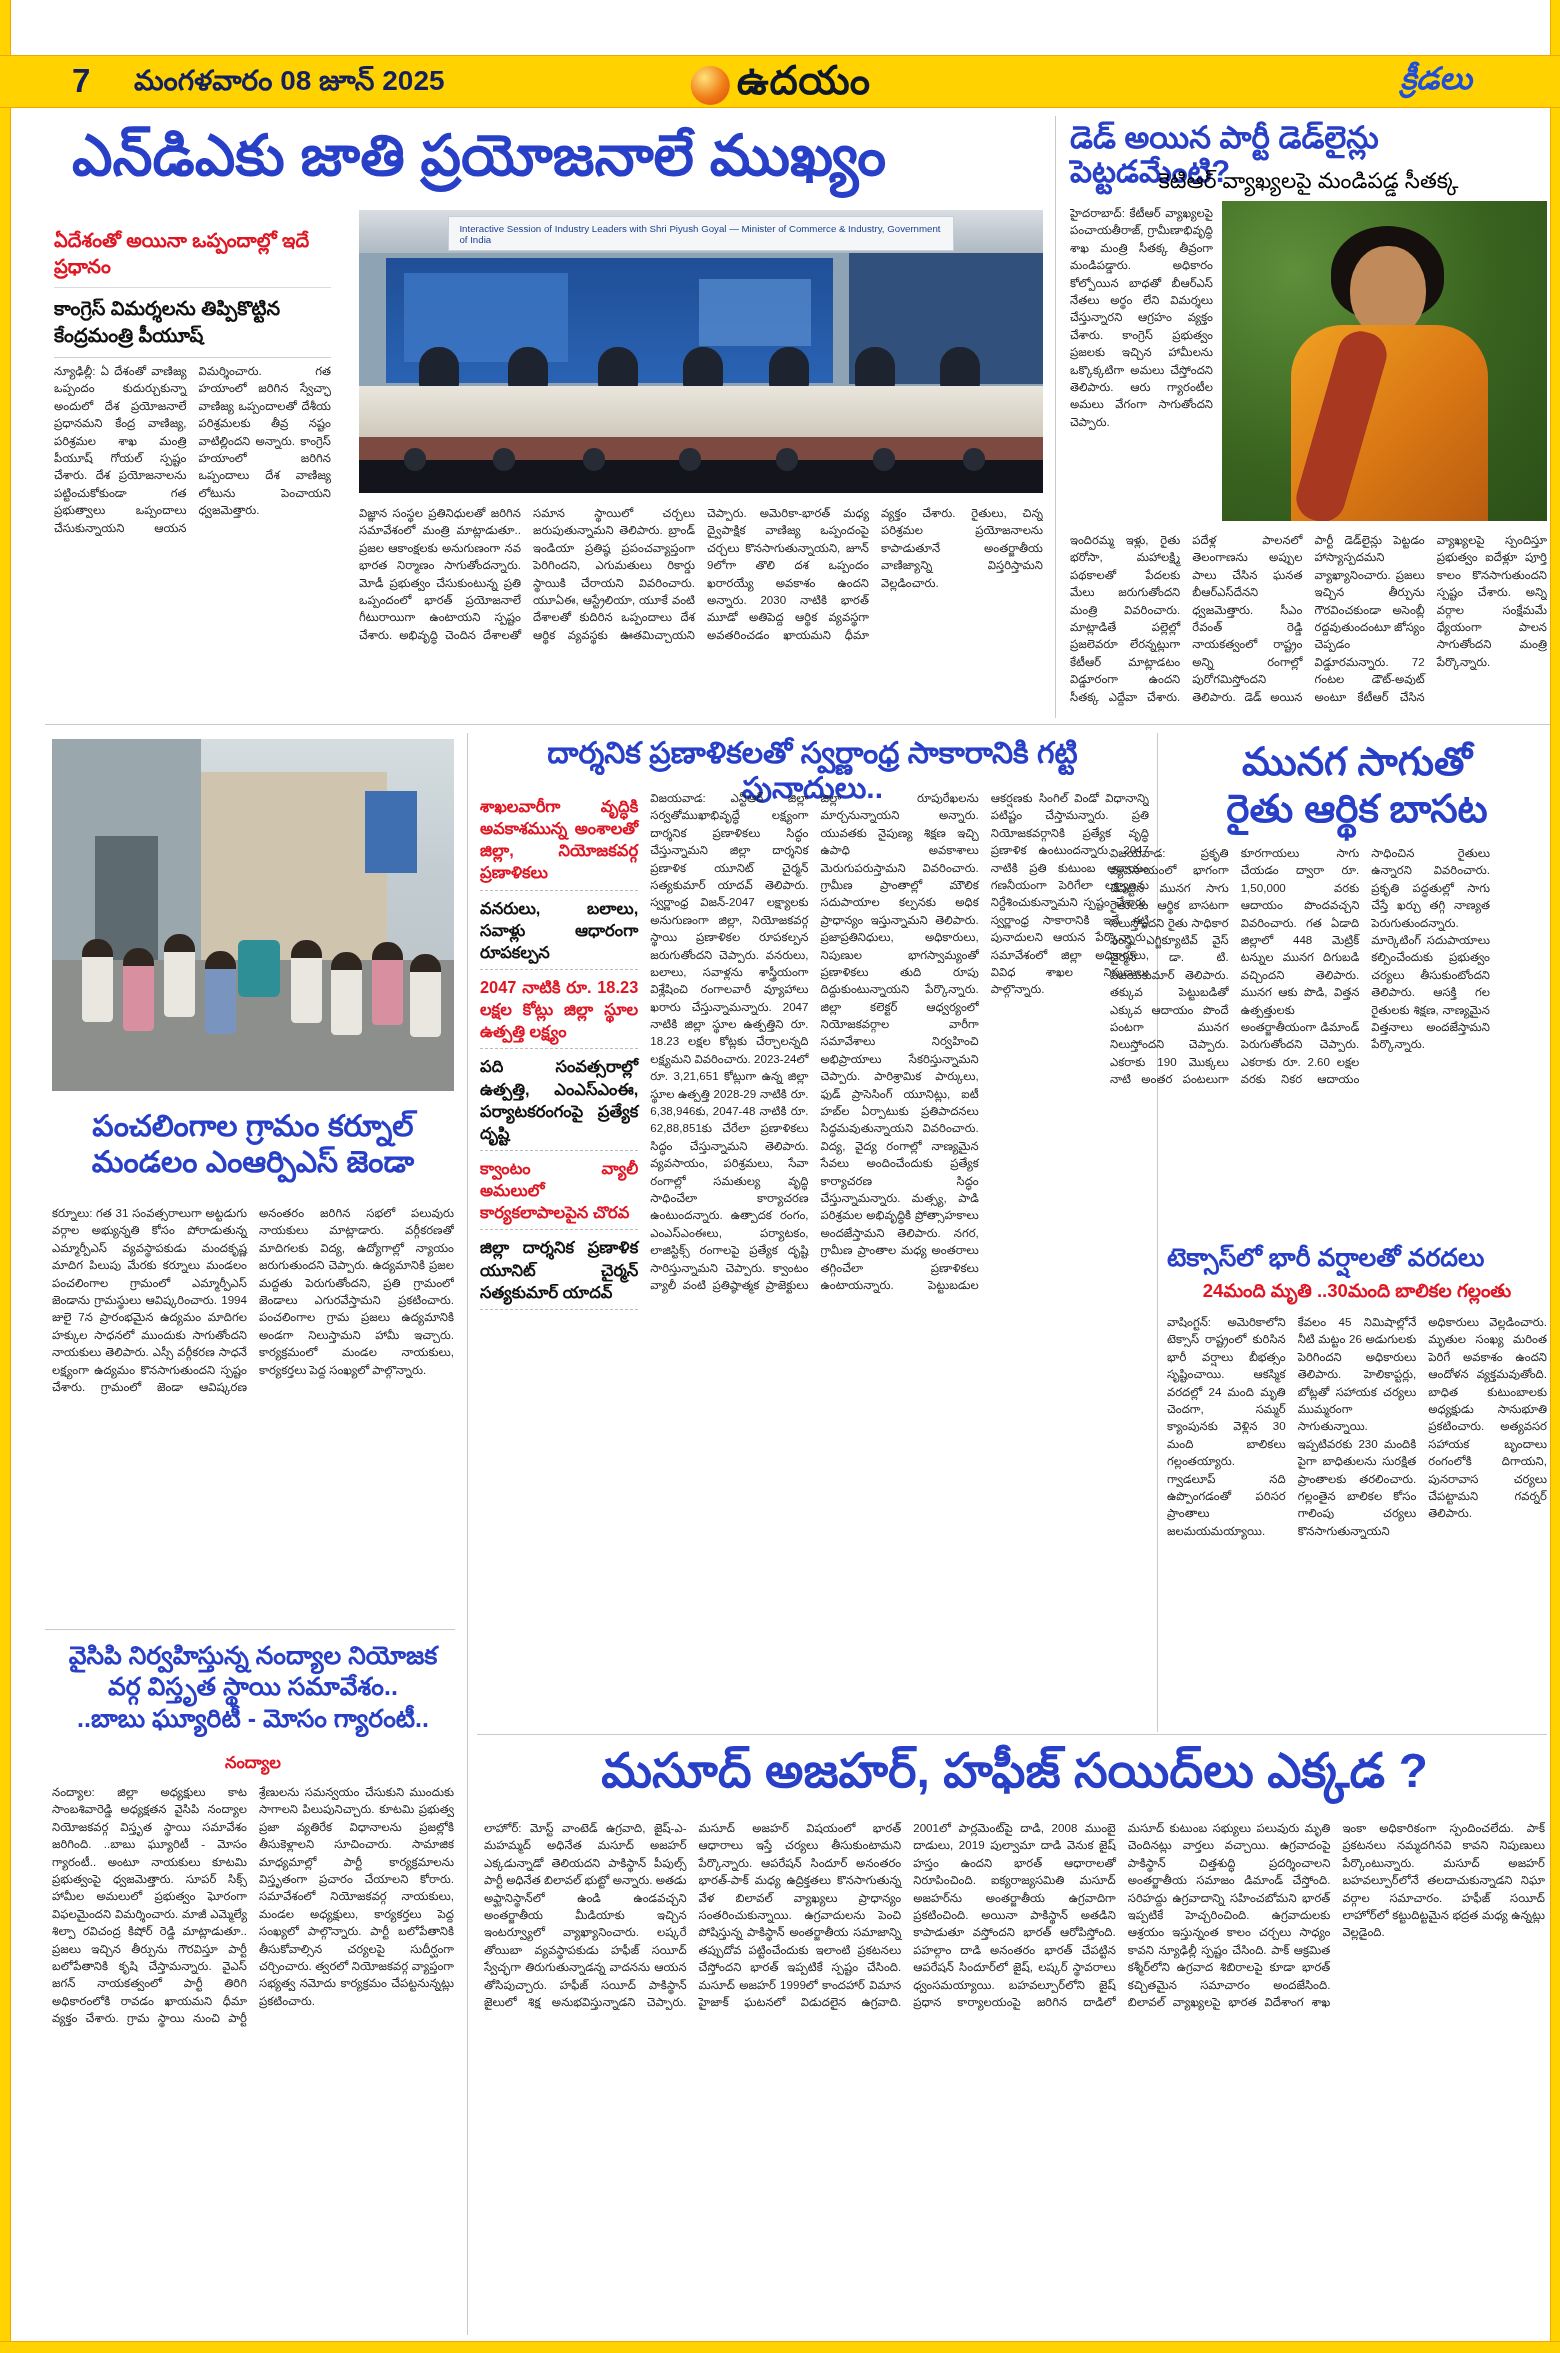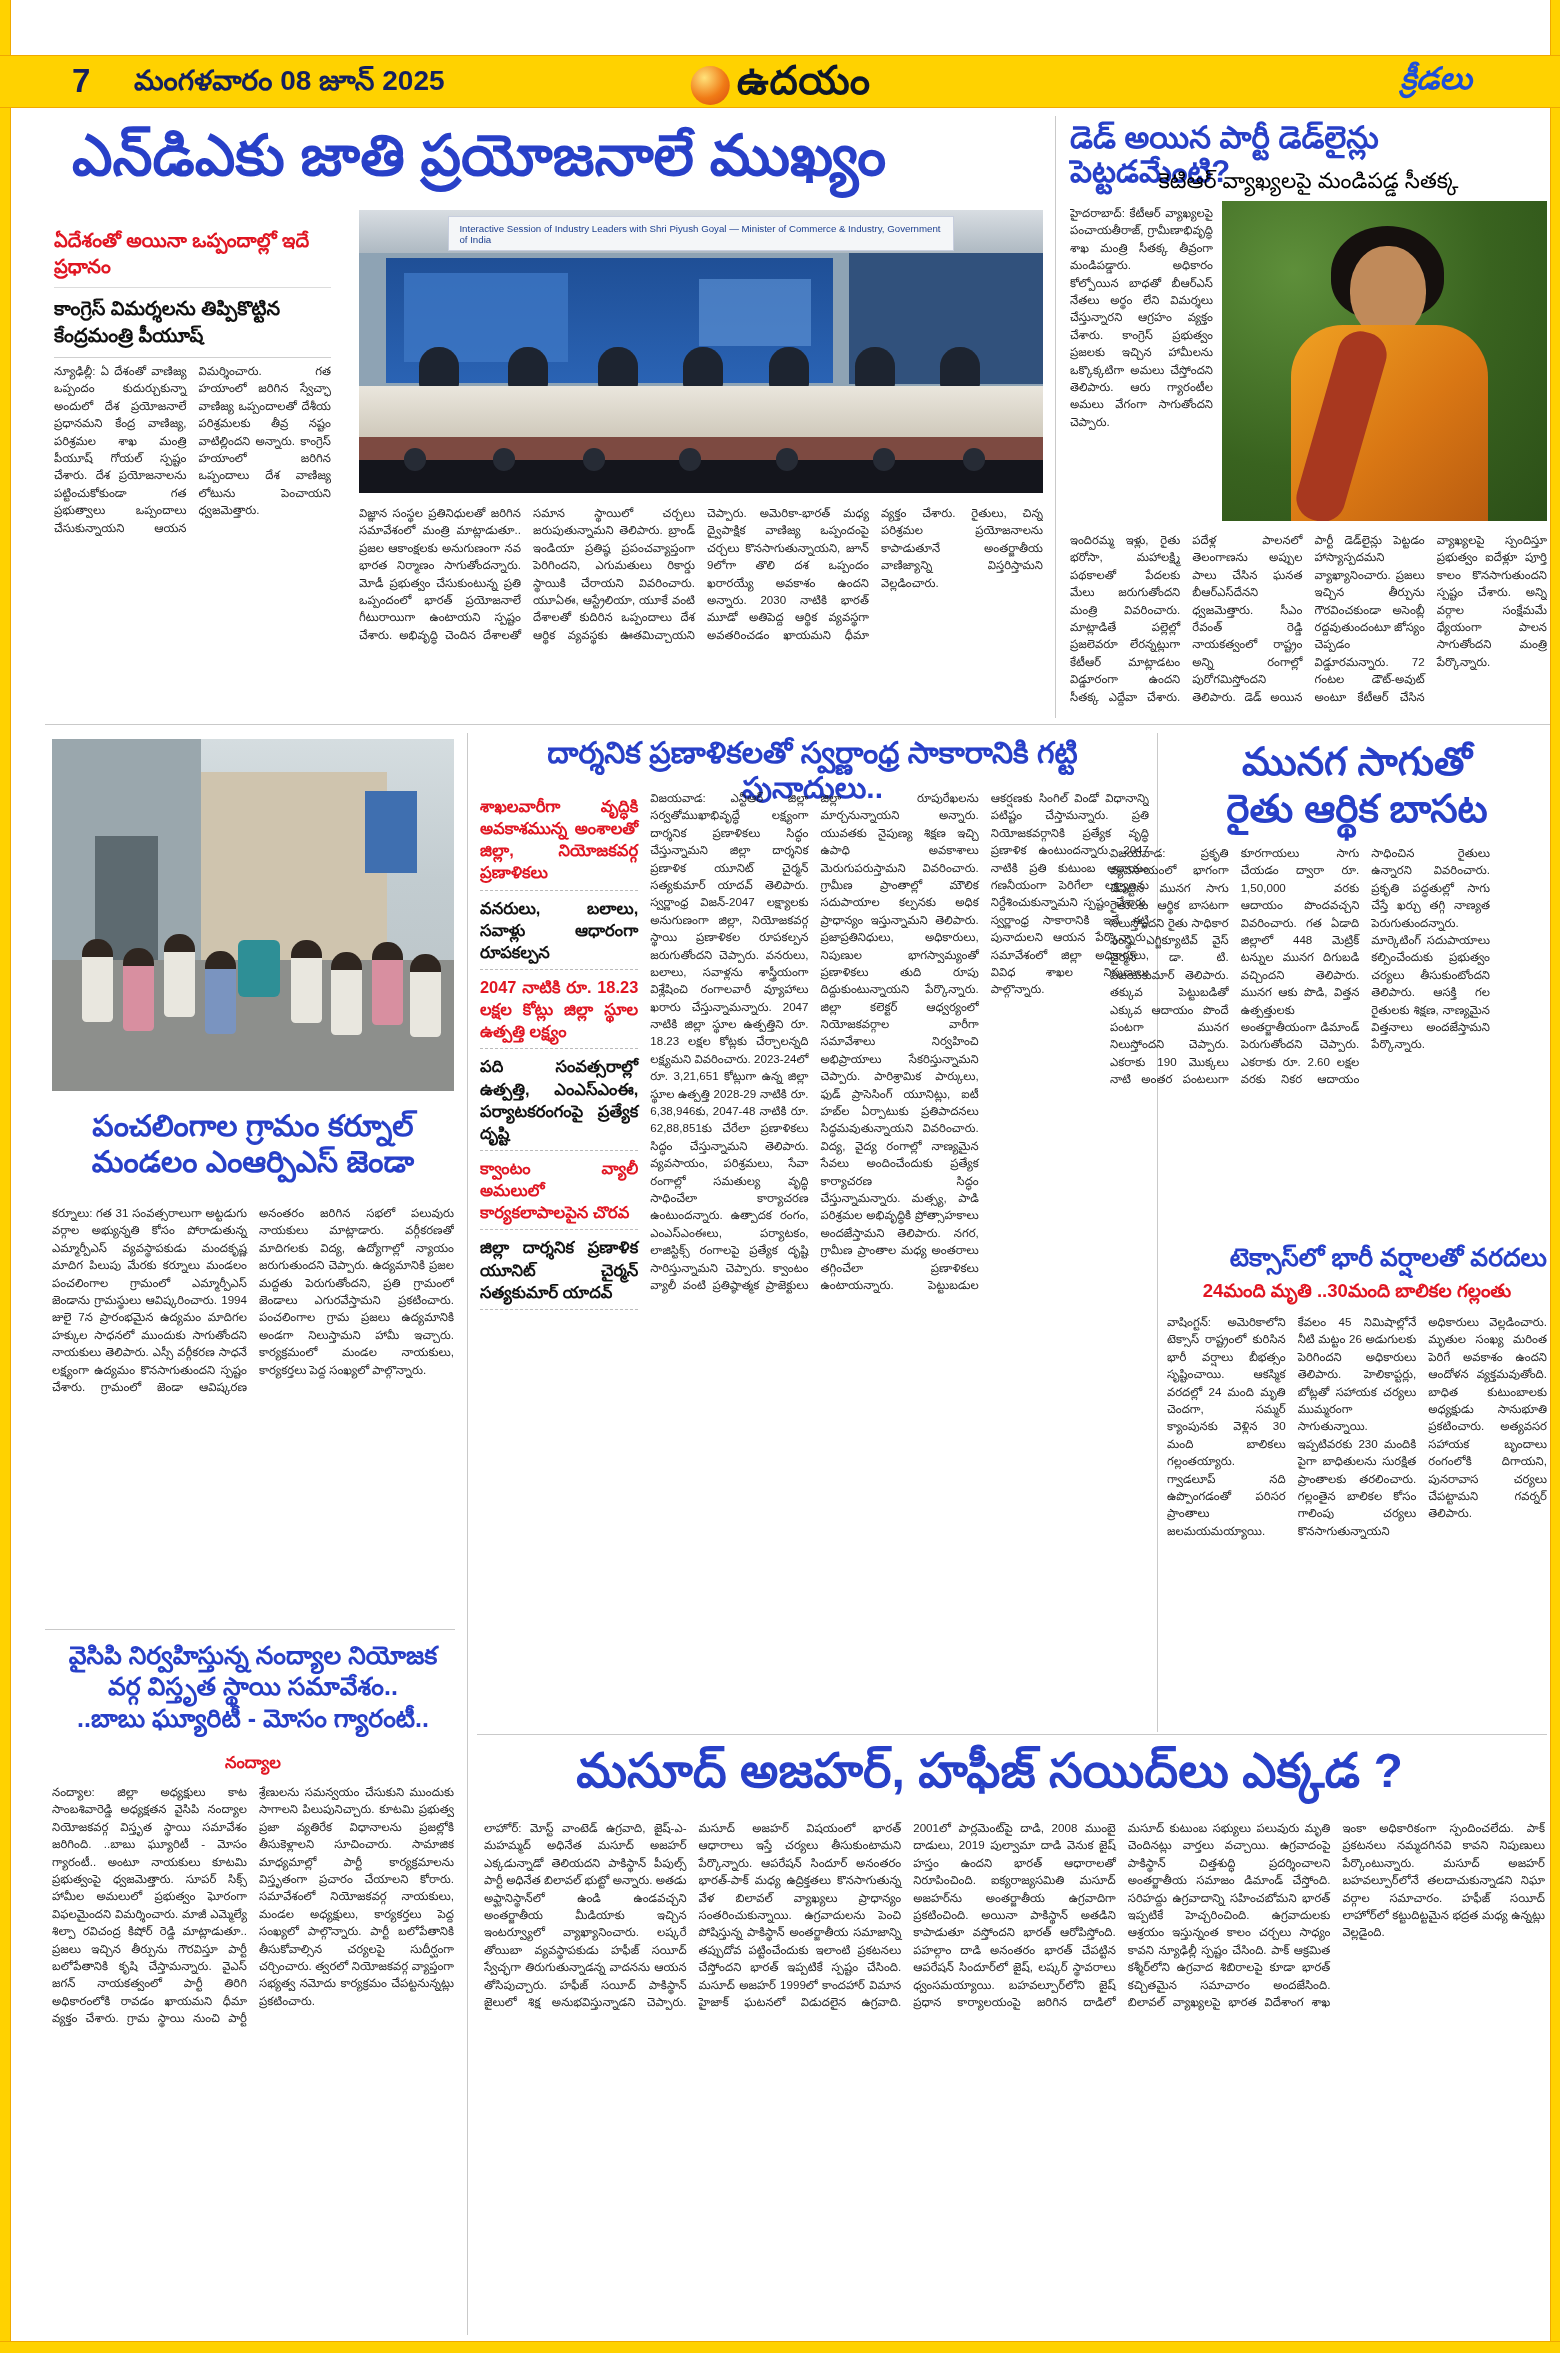--- a/index.html
+++ b/index.html
@@ -83,31 +83,31 @@
   .vision-kickers{break-inside:avoid;margin-bottom:10.4px;}
   .vision-kickers .k{font-size:16.4px;font-weight:bold;line-height:1.35;padding:6px 0;border-bottom:0.7px dashed #bbb;}
   .vision-kickers .kr{color:#e01622;}
   .vision-kickers .kb{color:#111;}
 
   
   .munaga-headline{left:1167px;top:739px;width:380px;font-size:39px;line-height:1.2;text-align:center;}
   .munaga-body{left:1110px;top:844px;width:380px;height:386px;column-count:3;}
 
   
-  .texas-headline{left:1167px;top:1243px;width:380px;font-size:25px;text-align:right;}
+  .texas-headline{left:1167px;top:1243px;width:380px;font-size:25px;text-align:left;}
   .texas-subhead{position:absolute;left:1167px;top:1280px;width:380px;font-size:18.6px;font-weight:bold;color:#e01622;text-align:center;}
   .texas-body{left:1167px;top:1313px;width:380px;height:416px;column-count:3;}
 
   
   .nand-headline{left:52px;top:1640px;width:402px;font-size:25px;line-height:1.25;text-align:center;}
   .nand-dateline{position:absolute;left:52px;top:1753px;width:402px;font-size:16.4px;font-weight:bold;color:#e01622;text-align:center;}
   .nand-body{left:52px;top:1783px;width:402px;height:552px;column-count:2;}
 
   
-  .masood-headline{left:459px;top:1743px;width:1061px;font-size:48px;text-align:center;}
+  .masood-headline{left:484px;top:1743px;width:1061px;font-size:48px;text-align:center;}
   .masood-body{left:484px;top:1819px;width:1061px;height:519px;column-count:5;}
 </style>
 </head>
 <body>
 
 <div class="page">
 
   <div class="edge left"></div>
   <div class="edge right"></div>
   <div class="edge bottom"></div>

